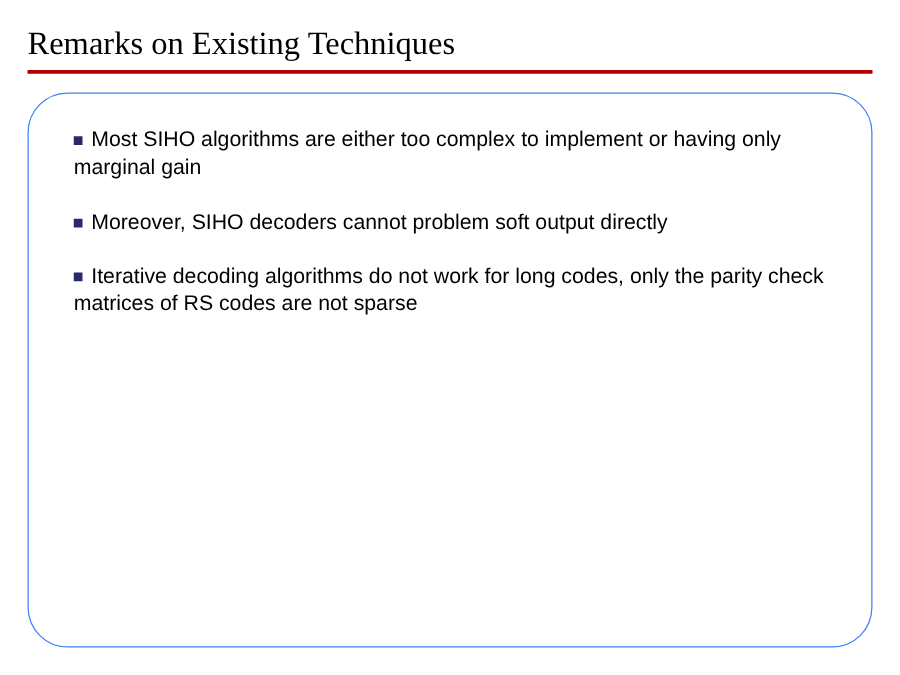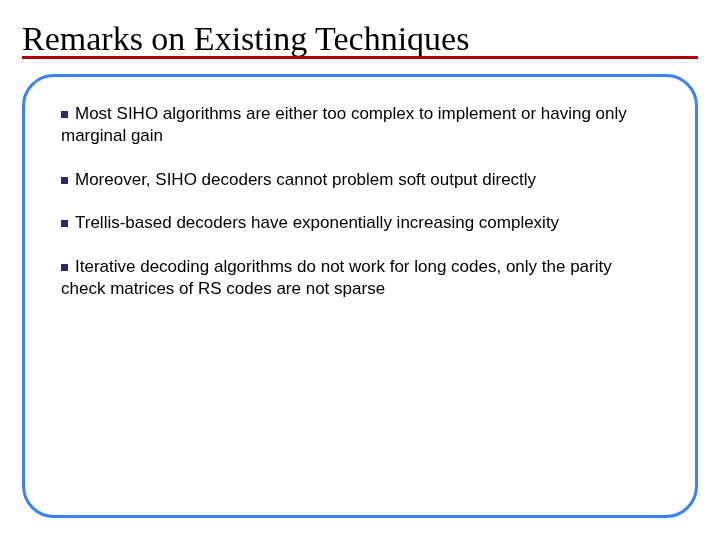--- a/index.html
+++ b/index.html
@@ -15,38 +15,38 @@
     position: relative;
     width: 720px;
     height: 540px;
     box-sizing: border-box;
   }
   .title {
     position: absolute;
     top: 20px;
     left: 22px;
     font-family: "Times New Roman", Times, serif;
-    font-size: 34px;
+    font-size: 26px;
     color: #000000;
   }
   .underline-red {
     position: absolute;
     top: 56px;
     left: 22px;
     width: 676px;
     height: 3px;
     background: #b00000;
   }
   .content-frame {
     position: absolute;
     top: 74px;
     left: 22px;
     width: 676px;
     height: 444px;
-    border: 3px solid #3b82f6;
+    border: 1px solid #3b82f6;
     border-radius: 32px;
     box-sizing: border-box;
     padding: 26px 36px 20px 36px;
   }
   .bullet-item {
     font-size: 17px;
     line-height: 1.28;
     color: #000000;
     margin-bottom: 22px;
     position: relative;
@@ -77,23 +77,20 @@
   <div class="content-frame">
 
     <div class="bullet-item">
       <span class="bullet-square"></span><span>Most SIHO algorithms are either too complex to implement or having only marginal gain</span>
     </div>
 
     <div class="bullet-item">
       <span class="bullet-square"></span><span>Moreover, SIHO decoders cannot problem soft output directly</span>
     </div>
 
-    <div class="bullet-item">
-      <span class="bullet-square"></span><span>Trellis-based decoders have exponentially increasing complexity</span>
-    </div>
 
     <div class="bullet-item">
       <span class="bullet-square"></span><span>Iterative decoding algorithms do not work for long codes, only the parity check matrices of RS codes are not sparse</span>
     </div>
 
 
   </div>
 
 </div>
 

